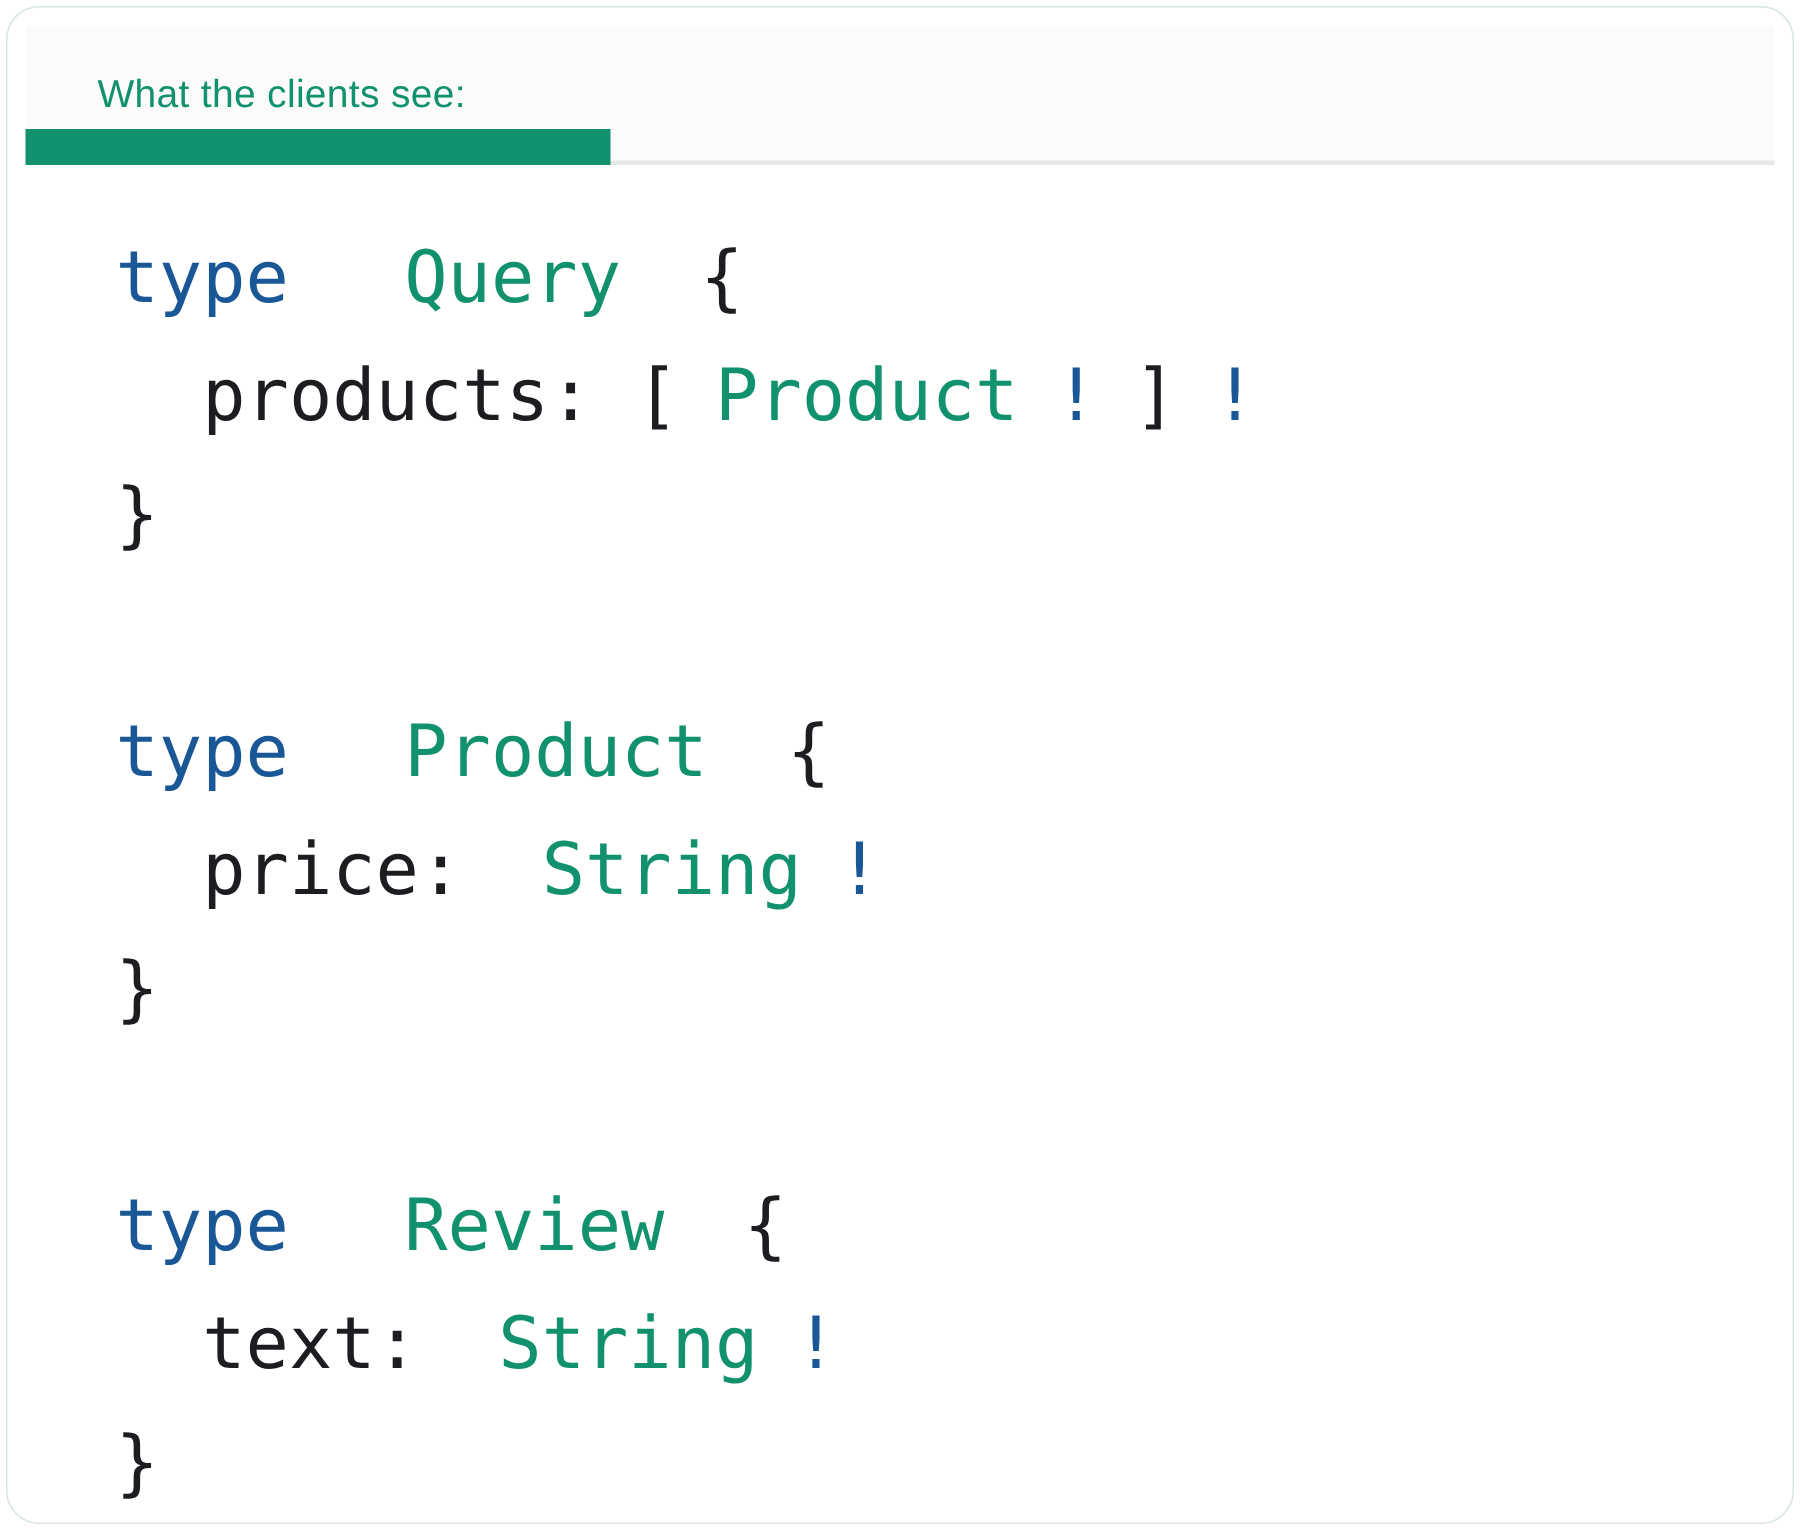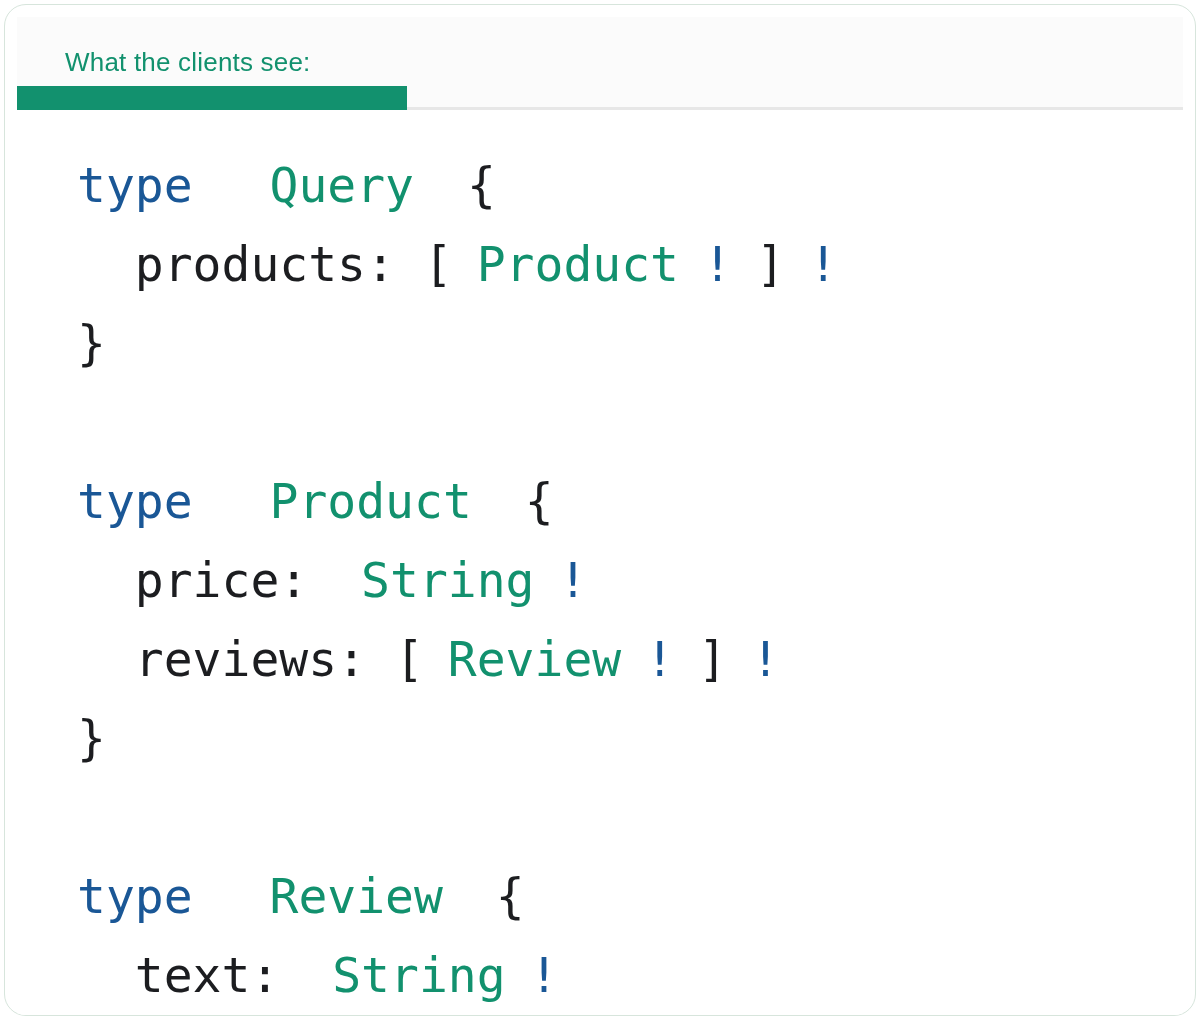--- a/index.html
+++ b/index.html
@@ -65,20 +65,19 @@
     <span class="tab-label">What the clients see:</span>
     <span class="tab-underline"></span>
   </div>
   <div class="code-area">
       <div class="code-line"><span class="tok-k">type</span><span class="tok-p"> </span><span class="tok-t">Query</span><span class="tok-p"> {</span></div>
       <div class="code-line"><span class="tok-p">  products: [</span><span class="tok-t">Product</span><span class="tok-k">!</span><span class="tok-p">]</span><span class="tok-k">!</span></div>
       <div class="code-line"><span class="tok-p">}</span></div>
       <div class="code-line">&nbsp;</div>
       <div class="code-line"><span class="tok-k">type</span><span class="tok-p"> </span><span class="tok-t">Product</span><span class="tok-p"> {</span></div>
       <div class="code-line"><span class="tok-p">  price: </span><span class="tok-t">String</span><span class="tok-k">!</span></div>
-      <div class="code-line"><span class="tok-p">  reviews: [</span><span class="tok-t">Review</span><span class="tok-k">!</span><span class="tok-p">]</span><span class="tok-k">!</span></div>
       <div class="code-line"><span class="tok-p">}</span></div>
       <div class="code-line">&nbsp;</div>
       <div class="code-line"><span class="tok-k">type</span><span class="tok-p"> </span><span class="tok-t">Review</span><span class="tok-p"> {</span></div>
       <div class="code-line"><span class="tok-p">  text: </span><span class="tok-t">String</span><span class="tok-k">!</span></div>
       <div class="code-line"><span class="tok-p">}</span></div>
     </div>
 </div>
 
 </body></html>

